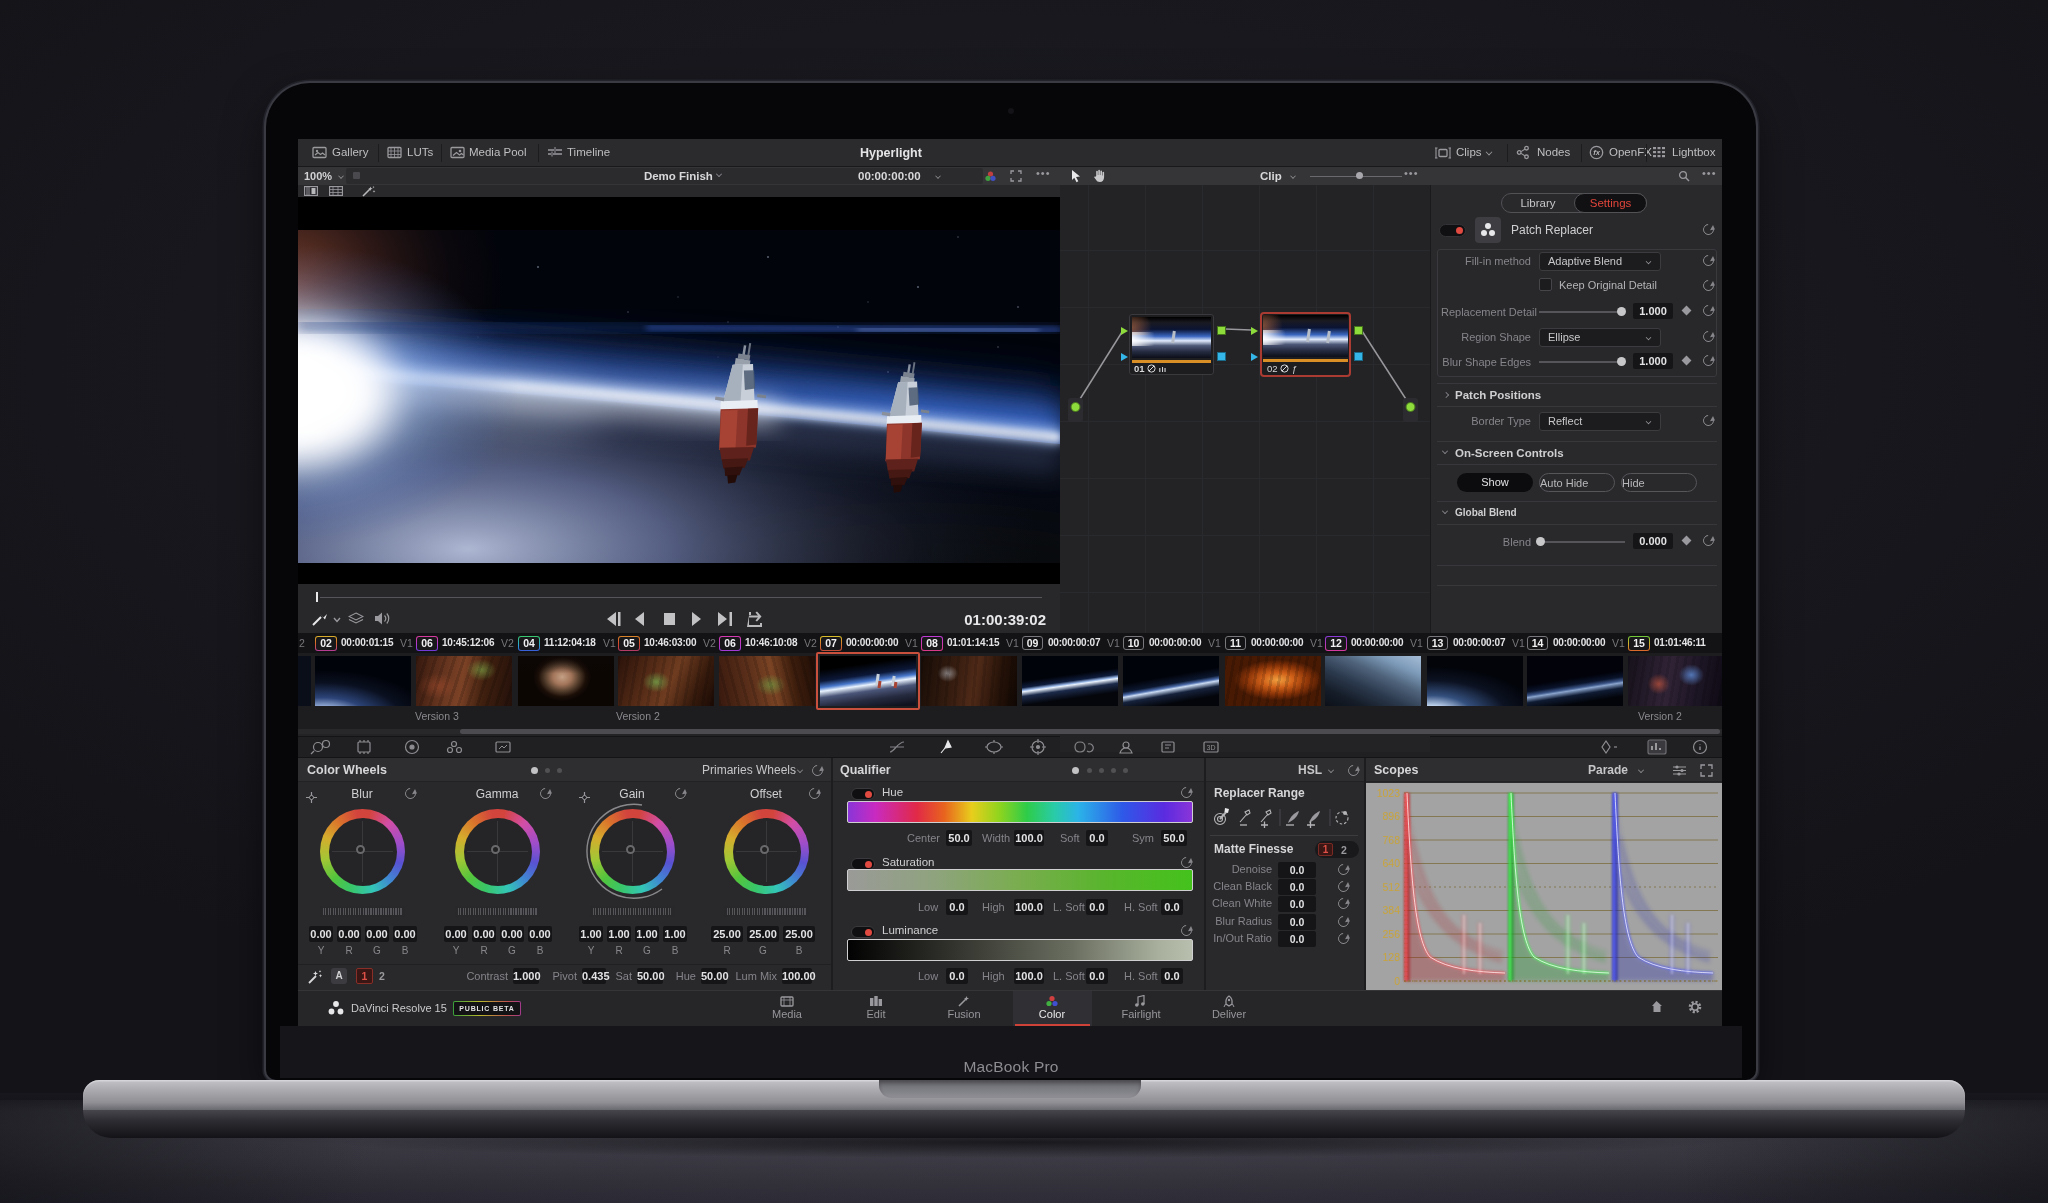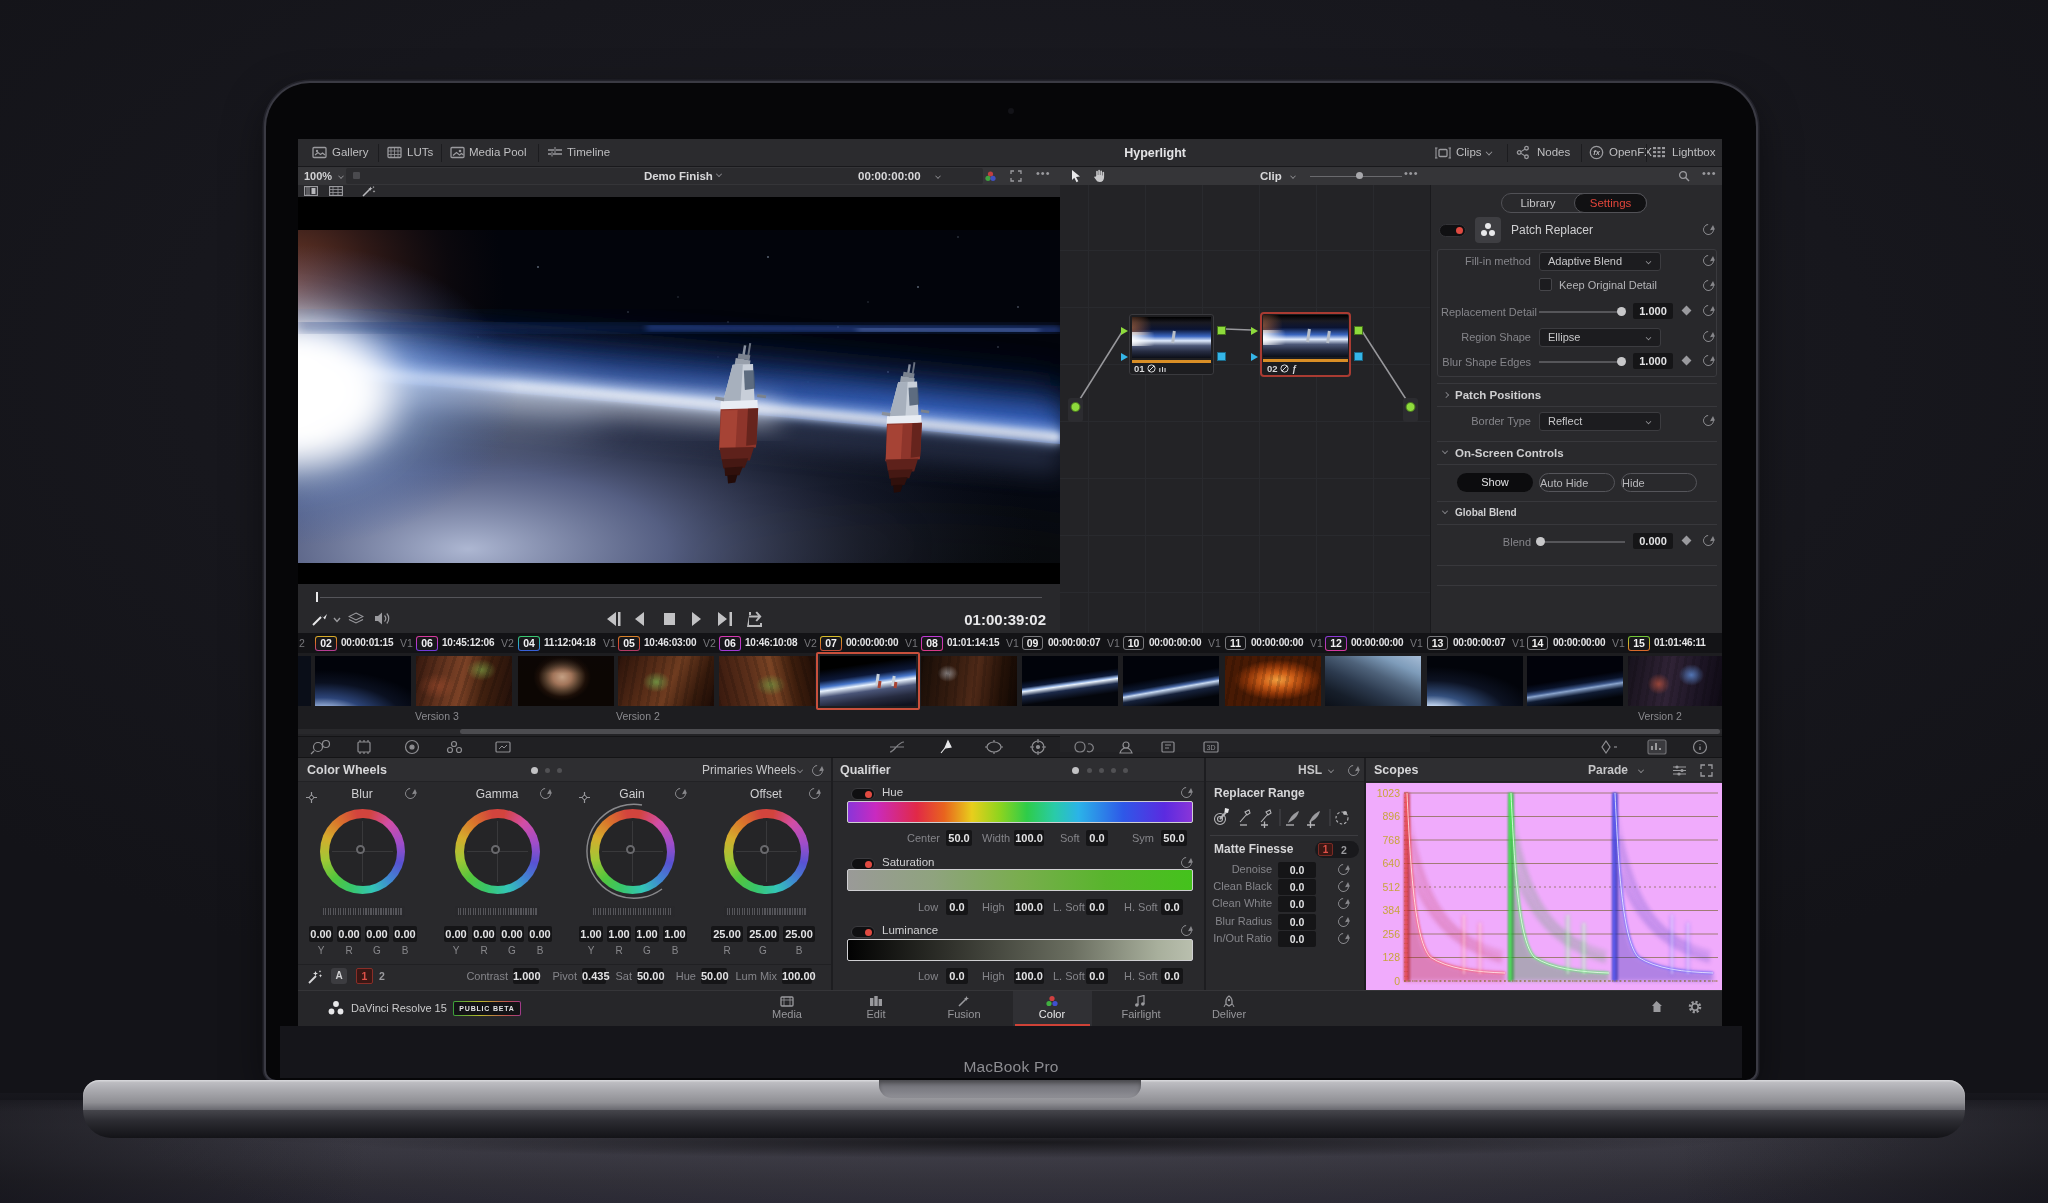--- a/index.html
+++ b/index.html
@@ -97,21 +97,21 @@
         <circle cx="10" cy="5" r="1.3" fill="#9a9a9e"></circle>
         <path d="M3 9.5l3.5-3 3 2.5 2-1.5 2 1.5" class="ic"></path>
       </svg>
  <span class="a" style="left:171px;top:7px">Media Pool</span>
  <div class="a sep" style="left:240px;top:5px;height:18px"></div>
  <svg class="a" style="left:249px;top:7px" width="16" height="13" viewBox="0 0 16 13">
         <path d="M1 4h6M9 4h6M1 8h3M6 8h9" stroke="#9a9a9e" stroke-width="1.4"></path>
         <path d="M8 1v6M5 5.5v5" stroke="#9a9a9e" stroke-width="1"></path>
       </svg>
  <span class="a" style="left:269px;top:7px">Timeline</span>
- <span class="a" style="left:588px;top:6.5px;width:300px;text-align:right;color:#e4e4e6;font-weight:bold;font-size:12.5px">Hyperlight</span>
+ <span class="a" style="left:562px;top:6.5px;width:300px;text-align:left;color:#e4e4e6;font-weight:bold;font-size:12.5px">Hyperlight</span>
  <svg class="a" style="left:1136px;top:8px" width="18" height="12" viewBox="0 0 18 12">
         <path d="M2 1v10M1 1h2.5M1 11h2.5M16 1v10M14.5 1h2.5M14.5 11h2.5" stroke="#9a9a9e" stroke-width="1.1"></path>
         <rect class="ic" x="5" y="2.5" width="8" height="7" rx="1"></rect>
       </svg>
  <span class="a" style="left:1158px;top:7px">Clips</span>
  <span class="chev a" style="left:1188px;top:10px"></span>
  <div class="a sep" style="left:1209px;top:5px;height:18px"></div>
  <svg class="a" style="left:1218px;top:6px" width="15" height="15" viewBox="0 0 15 15">
         <circle class="ic" cx="3.2" cy="7.5" r="1.8"></circle>
         <circle class="ic" cx="10.5" cy="3.2" r="1.8"></circle>
@@ -364,21 +364,21 @@
  </div>
 
  <div class="a" style="left:200px;top:127px;width:91px;height:65px;background:#1d1d20;border:2px solid #a93b32;border-radius:4px">
   <div class="a" style="left:1px;top:1px;width:85px;height:42px;background:linear-gradient(180deg,#000 0%,#1a1a22 14%,#0b1433 30%,#3a66c0 47%,#dfeafc 58%,#4d5878 70%,#262c42 84%,#0c0f18 100%)">
    <div class="a" style="left:0;top:0;width:26px;height:18px;background:radial-gradient(circle at 0 60%,rgba(150,90,60,.8),transparent 70%)"></div>
    <div class="a" style="left:0;top:15px;width:30px;height:15px;background:radial-gradient(circle at 0 50%,rgba(255,255,255,.95),transparent 75%)"></div>
    <div class="a" style="left:44px;top:14px;width:3px;height:13px;background:#b8bec8;transform:rotate(8deg)"></div>
    <div class="a" style="left:64px;top:16px;width:3px;height:12px;background:#b8bec8;transform:rotate(8deg)"></div>
   </div>
   <div class="a" style="left:1px;top:45px;width:85px;height:3px;background:#d98e26"></div>
-  <div class="a" style="left:5px;top:49px;color:#d8d8da;font-size:9.5px;font-weight:bold">02 <svg width="9" height="9" viewBox="0 0 9 9" style="vertical-align:-1px">
+  <div class="a" style="left:5px;top:49px;color:#d8d8da;font-size:9.5px;font-weight:normal">02 <svg width="9" height="9" viewBox="0 0 9 9" style="vertical-align:-1px">
             <circle cx="4.5" cy="4.5" r="3.6" fill="none" stroke="#d8d8da" stroke-width="1"></circle>
             <path d="M2 7L7 2" stroke="#d8d8da" stroke-width="1"></path>
           </svg> <span style="font-size:9px;font-style:italic">ƒ</span></div>
  </div>
 
  <div class="a" style="left:61px;top:142px;width:0;height:0;border-left:7px solid #8edb3c;border-top:4.5px solid transparent;border-bottom:4.5px solid transparent"></div>
  <div class="a" style="left:61px;top:168px;width:0;height:0;border-left:7px solid #35b6e8;border-top:4.5px solid transparent;border-bottom:4.5px solid transparent"></div>
  <div class="a" style="left:157px;top:141px;width:9px;height:9px;background:#8edb3c;border:1px solid #45721c"></div>
  <div class="a" style="left:157px;top:167px;width:9px;height:9px;background:#35b6e8;border:1px solid #1a6a8a"></div>
 
@@ -755,21 +755,21 @@
 <span class="chev a" style="left:1340px;top:9px;transform:rotate(45deg) scale(.7)"></span>
 <svg class="a" style="left:1374px;top:6px" width="15" height="13" viewBox="0 0 15 13">
         <path d="M1 3h13M1 6.5h13M1 10h13" stroke="#9a9a9e"></path>
         <circle cx="5" cy="3" r="1.6" fill="#9a9a9e"></circle>
         <circle cx="10" cy="6.5" r="1.6" fill="#9a9a9e"></circle>
         <circle cx="7" cy="10" r="1.6" fill="#9a9a9e"></circle>
       </svg>
 <svg class="a" style="left:1402px;top:6px" width="13" height="13" viewBox="0 0 13 13">
         <path d="M5 1H1v4M8 1h4v4M12 8v4H8M5 12H1V8" stroke="#9a9a9e" stroke-width="1.3" fill="none"></path>
       </svg>
-<div class="a" style="left:1068px;top:25px;width:356px;height:207px;background:#f0abfc" id="scopegraph"><svg width="356" height="207" viewBox="0 0 356 207">
+<div class="a" style="left:1068px;top:25px;width:356px;height:207px;background:#a3a3a3" id="scopegraph"><svg width="356" height="207" viewBox="0 0 356 207">
           <defs>
             <filter id="sb1" x="-500%" y="-50%" width="1100%" height="200%">
               <feGaussianBlur stdDeviation="1"></feGaussianBlur>
             </filter>
             <filter id="sb2" x="-500%" y="-50%" width="1100%" height="200%">
               <feGaussianBlur stdDeviation="2.2"></feGaussianBlur>
             </filter>
           </defs>
           <text x="34" y="13.5" font-size="10.5" fill="#c8a43c" text-anchor="end" font-family="Liberation Sans">1023</text>
           <path d="M38 10.0H352" stroke="#6e5d1e" stroke-width="1" opacity=".6"></path>

